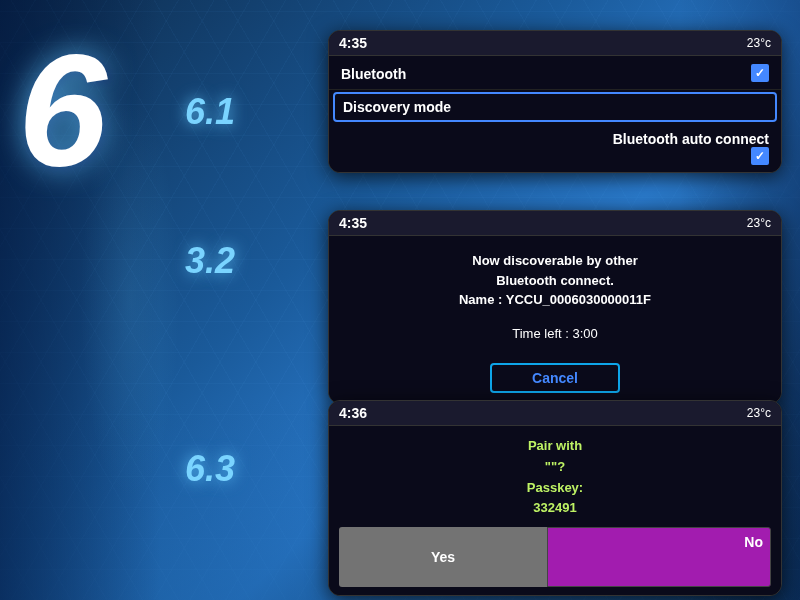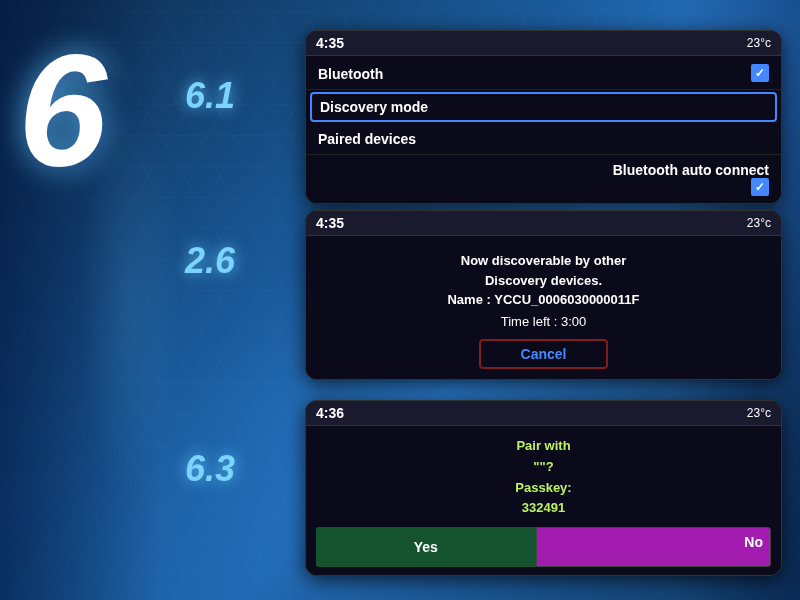--- a/index.html
+++ b/index.html
@@ -83,28 +83,28 @@
     .sub-label {
       position: absolute;
       font-size: 36px;
       font-weight: 900;
       color: #7ad4ff;
       z-index: 10;
       font-style: italic;
       text-shadow: 0 0 15px rgba(100,200,255,0.9);
     }
 
-    .label-61 { left: 185px; top: 75px; }
+    .label-61 { left: 185px; top: 91px; }
     .label-62 { left: 185px; top: 240px; }
     .label-63 { left: 185px; top: 420px; margin-top: 28px; }
 
     
     .screen-panel {
       position: absolute;
-      left: 305px;
+      left: 328px;
       right: 18px;
       background: #111;
       border-radius: 12px;
       border: 1px solid #333;
       overflow: hidden;
       z-index: 10;
       box-shadow: 0 4px 20px rgba(0,0,0,0.7);
     }
 
     .panel-1 { top: 30px; }
@@ -190,33 +190,33 @@
     .discoverable-body {
       text-align: center;
       padding: 15px 10px 10px;
     }
 
     .discoverable-text {
       color: white;
       font-size: 13px;
       font-weight: bold;
       line-height: 1.5;
-      margin-bottom: 4px;
+      margin-bottom: 16px;
     }
 
     .time-left {
       color: white;
       font-size: 13px;
-      margin-bottom: 10px;
+      margin-bottom: 22px;
     }
 
     .cancel-btn {
       display: inline-block;
       background: #0a0a1a;
-      border: 2px solid #7f1d1d;
+      border: 2px solid #0ea5e9;
       color: #4488ff;
       font-size: 14px;
       font-weight: bold;
       padding: 5px 40px;
       border-radius: 4px;
     }
 
     
     .pair-body {
       text-align: center;
@@ -231,25 +231,25 @@
       margin-bottom: 8px;
     }
 
     .btn-row {
       display: flex;
       gap: 0;
     }
 
     .btn-yes {
       flex: 1;
-      background: #14532d;
-      color: white;
-      font-size: 14px;
-      font-weight: bold;
-      padding: 12px 0;
+      background: #737373;
+      color: white;
+      font-size: 14px;
+      font-weight: bold;
+      padding: 22px 0;
       text-align: center;
       border: none;
       border-radius: 3px 0 0 3px;
     }
 
     .btn-no {
       flex: 1;
       background: #a21caf;
       color: white;
       font-size: 14px;
@@ -277,63 +277,60 @@
 <div class="bg"></div>
 <div class="hex-overlay"></div>
 <div class="floor"></div>
 <div class="pillar-left"></div>
 <div class="pillar-right"></div>
 <div class="light-effect-left"></div>
 
 <div class="large-number">6</div>
 
 <div class="sub-label label-61">6.1</div>
-<div class="sub-label label-62">2.6</div>
+<div class="sub-label label-62">3.2</div>
 <div class="sub-label label-63">6.3</div>
 
 <div class="screen-panel panel-1">
   <div class="panel-header">
     <span class="panel-time">4:35</span>
     <span class="panel-temp">23°c</span>
   </div>
   <div class="panel-body">
 
     <div class="menu-item first-item">
       <span>Bluetooth</span>
       <div class="checkbox">
         <span class="checkbox-check">✓</span>
       </div>
     </div>
 
     <div class="menu-item selected">
       <span>Discovery mode</span>
     </div>
 
-    <div class="menu-item">
-      <span>Paired devices</span>
-    </div>
 
     <div class="menu-item">
       <span>Bluetooth auto connect</span>
       <div class="checkbox">
         <span class="checkbox-check">✓</span>
       </div>
     </div>
   </div>
 </div>
 
 <div class="screen-panel panel-2">
   <div class="panel-header">
     <span class="panel-time">4:35</span>
     <span class="panel-temp">23°c</span>
   </div>
   <div class="panel-body discoverable-body">
     <div class="discoverable-text">
       <span>Now discoverable by other</span><br>
-      <span>Discovery devices.</span><br>
+      <span>Bluetooth connect.</span><br>
       <span>Name : YCCU_0006030000011F</span>
     </div>
     <div class="time-left">Time left : 3:00</div>
     <div class="cancel-btn">Cancel</div>
   </div>
 </div>
 
 <div class="screen-panel panel-3">
   <div class="panel-header">
     <span class="panel-time">4:36</span>

